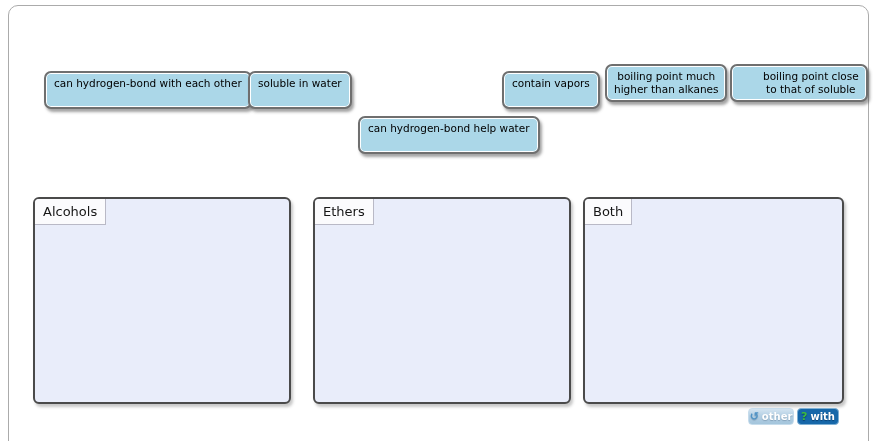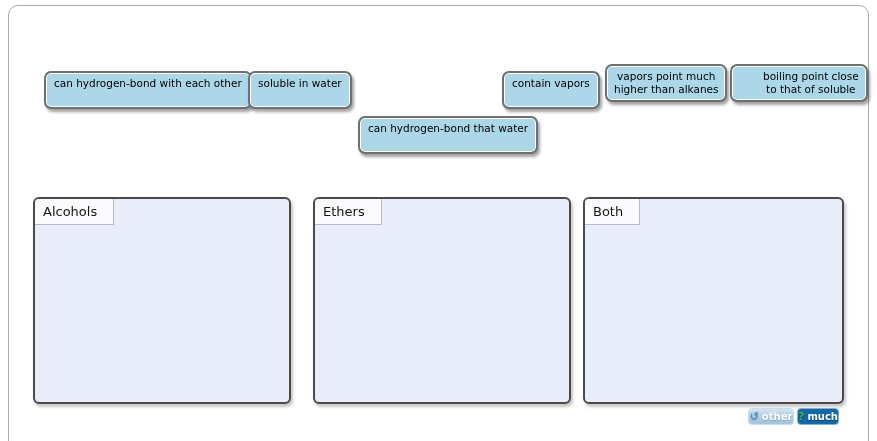--- a/index.html
+++ b/index.html
@@ -43,21 +43,21 @@
     border: 2px solid #4a4a4a;
     border-radius: 6px;
     box-shadow: 2px 3px 3px rgba(70,70,70,0.30);
   }
   .bin-tab {
     position: absolute; left: 0; top: 0;
     background: #fbfbfd;
     border-right: 1px solid #b9b9c6;
     border-bottom: 1px solid #b9b9c6;
     border-top-left-radius: 4px;
-    padding: 5px 16px 5px 8px;
+    padding: 5px 8px 5px 8px;
     font-size: 13px;
     color: #161616;
   }
 
   
   .btn {
     position: absolute; top: 408px; height: 17px;
     border-radius: 4px;
     display: flex; align-items: center; justify-content: center;
     gap: 3px;
@@ -91,46 +91,46 @@
   <div class="frame"></div>
 
   <div class="chip single" style="left:44px; top:71px;">can hydrogen-bond with each other</div>
 
   <div class="chip single" style="left:248px; top:71px;">soluble in water</div>
 
 
   <div class="chip single" style="left:502px; top:71px;">contain vapors</div>
 
   <div class="chip double" style="left:605px; top:64px;">
-    <span>vapors point much</span>
+    <span>boiling point much</span>
     <span>higher than alkanes</span>
   </div>
 
   <div class="chip double" style="left:730px; top:64px;padding-left:31px;">
     <span>boiling point close</span>
     <span>to that of soluble</span>
   </div>
 
-  <div class="chip single" style="left:358px; top:116px;">can hydrogen-bond that water</div>
+  <div class="chip single" style="left:358px; top:116px;">can hydrogen-bond help water</div>
 
   <div class="bin" style="left:33px; width:258px;">
     <div class="bin-tab">Alcohols</div>
   </div>
 
   <div class="bin" style="left:583px; width:261px;">
     <div class="bin-tab">Both</div>
   </div>
 
   <div class="bin" style="left:313px; width:258px;">
     <div class="bin-tab">Ethers</div>
   </div>
 
   <div class="btn btn-reset">
     <span class="ico">↺</span>
     <span>other</span>
   </div>
 
   <div class="btn btn-help">
     <span class="ico">?</span>
-    <span>much</span>
+    <span>with</span>
   </div>
 
 </div>
 
 </body></html>

